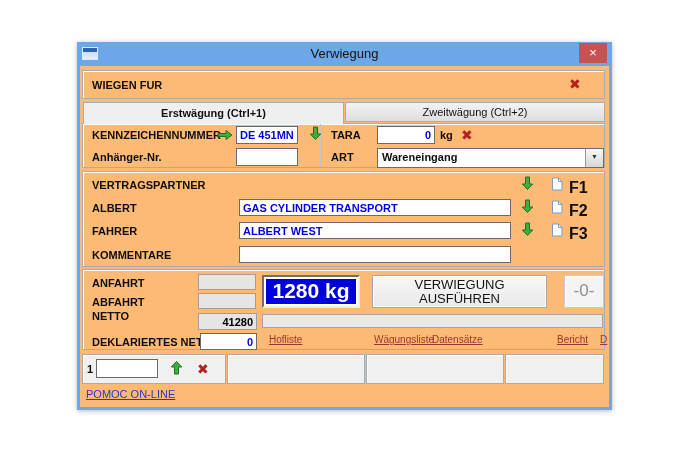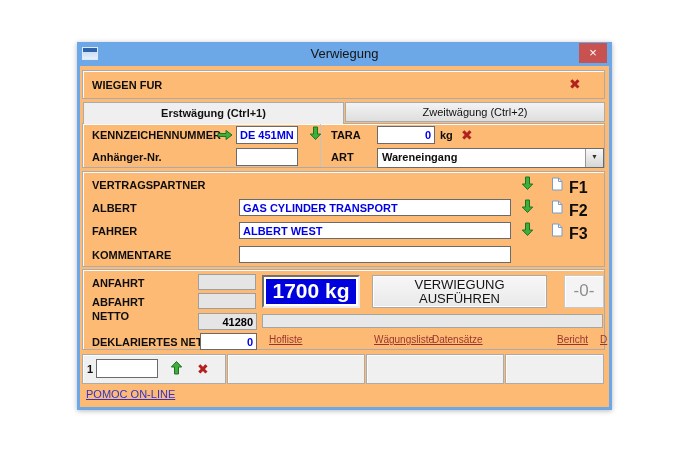--- a/index.html
+++ b/index.html
@@ -204,21 +204,21 @@
 
     <div class="lbl" style="left:12px;top:211px;">ANFAHRT</div>
     <input class="tb gray" style="left: 118px; top: 208px; width: 58px; height: 16px;" value="">
     <div class="lbl" style="left:12px;top:230px;">ABFAHRT</div>
     <input class="tb gray" style="left: 118px; top: 227px; width: 58px; height: 16px;" value="">
     <div class="lbl" style="left:12px;top:244px;">NETTO</div>
     <input class="tb gray right" style="left: 118px; top: 247px; width: 59px; height: 17px; color: rgb(0, 0, 0);" value="41280">
     <div class="lbl" style="left:12px;top:270px;">DEKLARIERTES NETTO</div>
     <input class="tb blue right" style="left: 120px; top: 267px; width: 57px; height: 17px;" value="0">
 
-    <div class="scale" style="left:182px;top:209px;width:98px;height:33px;">1700 kg</div>
+    <div class="scale" style="left:182px;top:209px;width:98px;height:33px;">1280 kg</div>
 
     <div class="exec-btn" style="left:292px;top:209px;width:175px;height:33px;">
       <div>VERWIEGUNG</div>
       <div>AUSFÜHREN</div>
     </div>
 
     <div class="zero" style="left:484px;top:209px;width:40px;height:33px;">-0-</div>
 
     <div class="bar" style="left:182px;top:248px;width:341px;height:14px;"></div>
 

